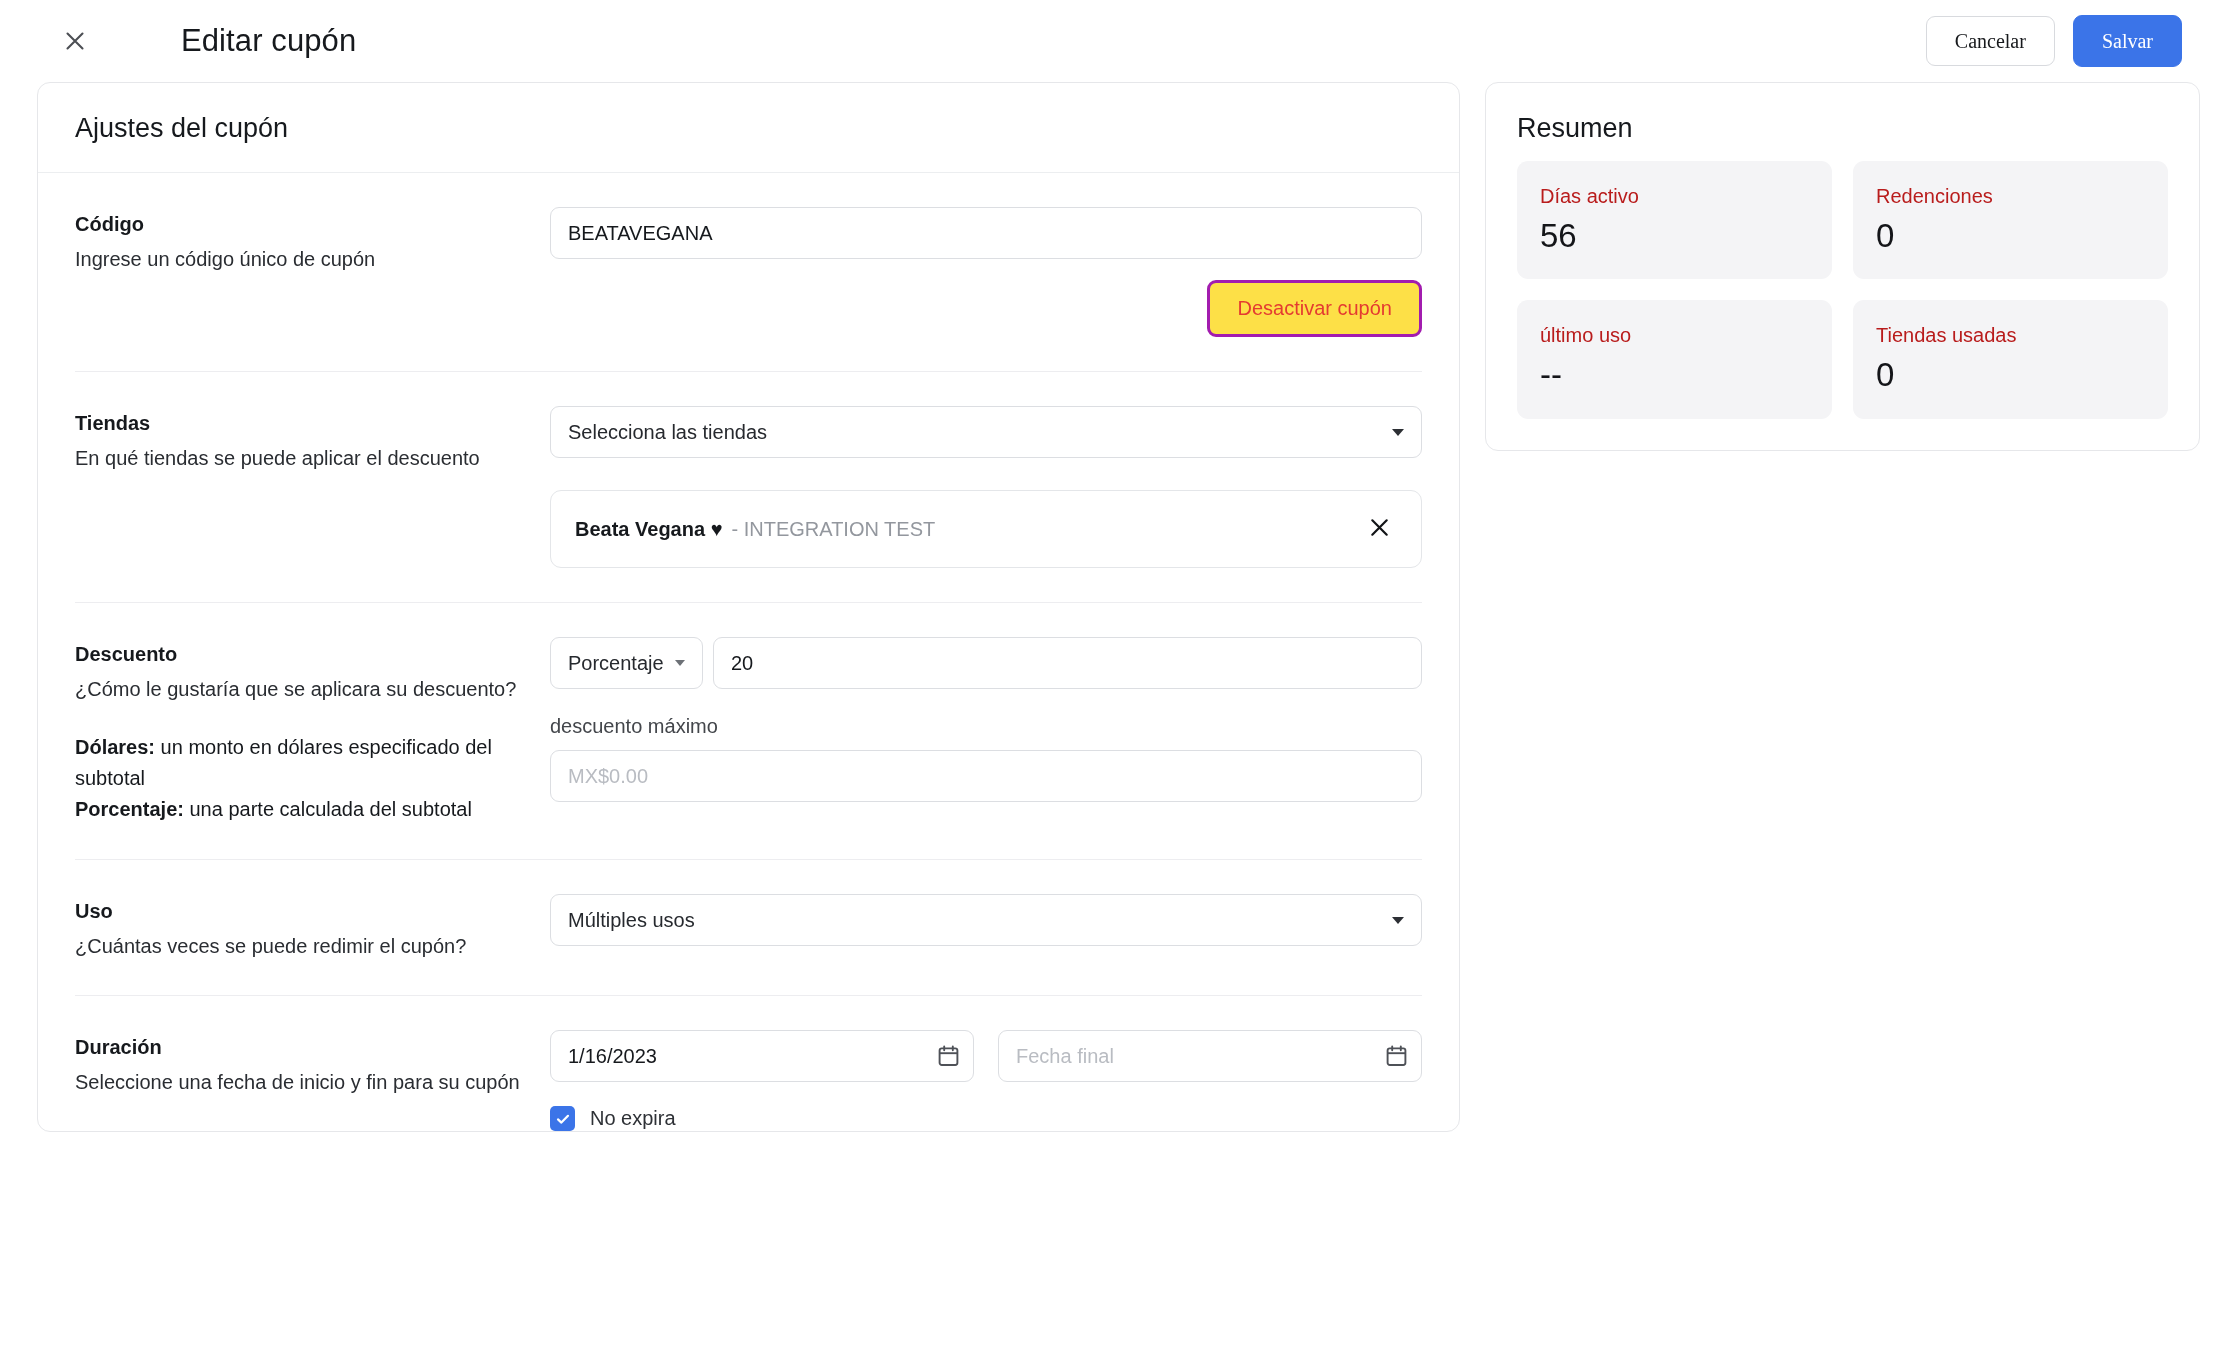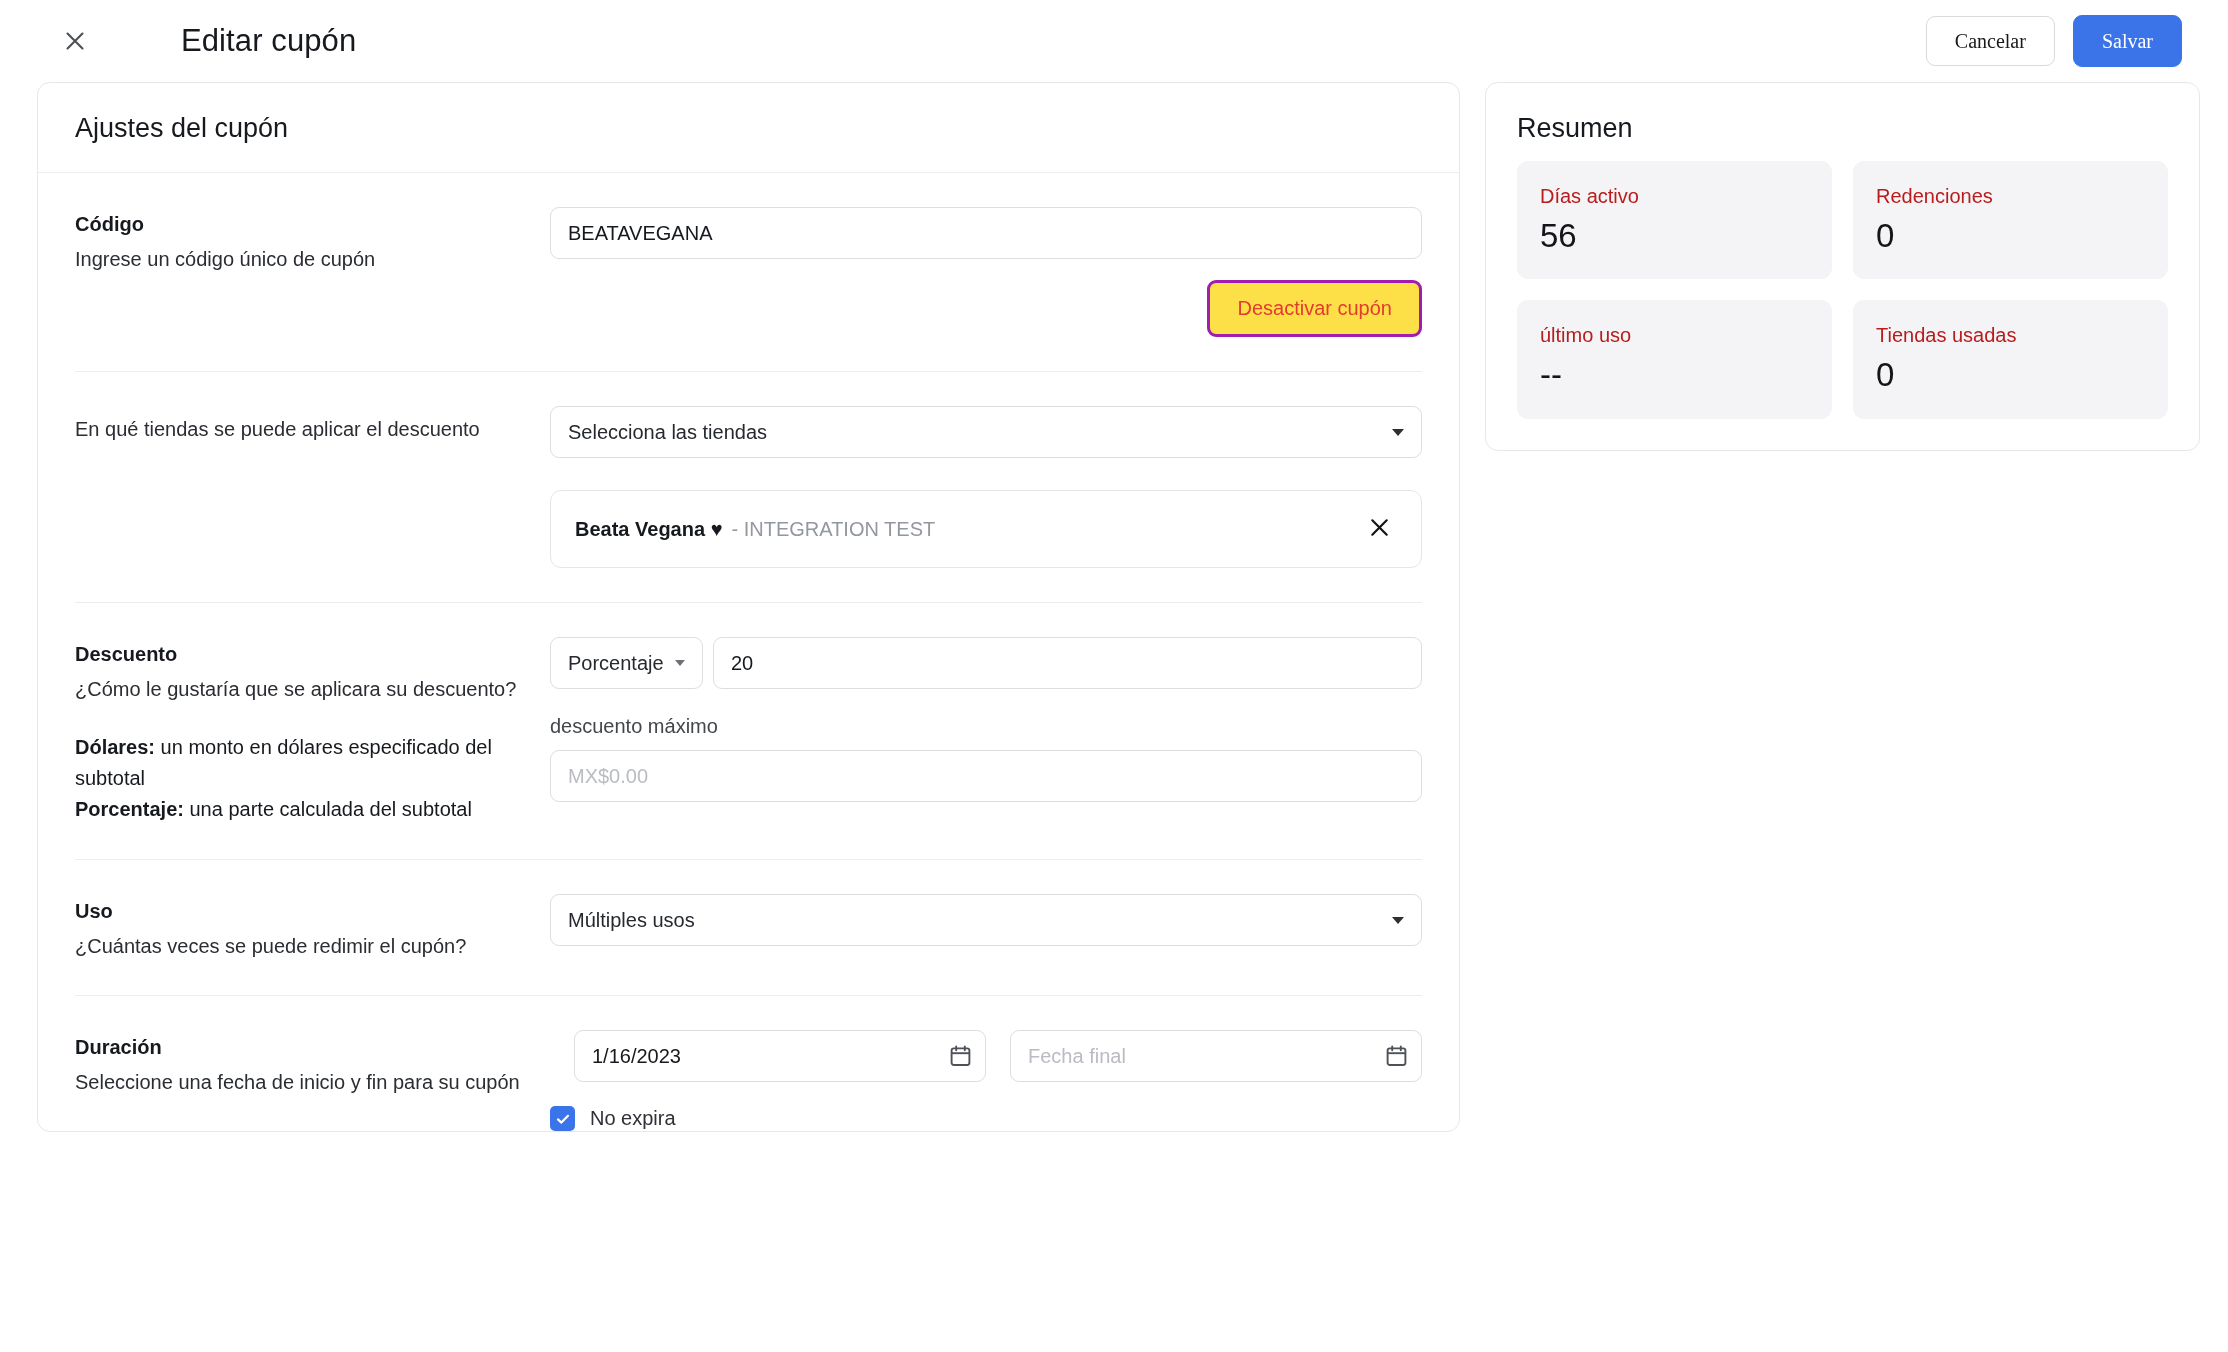--- a/index.html
+++ b/index.html
@@ -236,21 +236,20 @@
   .sub-label {
     font-size: 20px;
     color: #43464b;
     margin: 26px 0 12px;
   }
 
   
   .dates-line {
     display: flex;
     gap: 24px;
-    margin-left: 24px;
   }
   .date-field {
     position: relative;
     flex: 1 1 0;
   }
   .date-field .input { padding-right: 50px; }
   .cal-icon {
     position: absolute;
     right: 15px;
     top: 50%;
@@ -346,20 +345,21 @@
         <div class="row-field">
           <input class="input" type="text" value="BEATAVEGANA" style="">
           <div class="danger-btn-wrap">
             <button class="btn-danger">Desactivar cupón</button>
           </div>
         </div>
       </div>
 
       <div class="row">
         <div class="row-label">
+          <div class="lbl-title">Tiendas</div>
           <div class="lbl-desc">En qué tiendas se puede aplicar el descuento</div>
         </div>
         <div class="row-field">
           <div class="select">
             <span class="select-value">Selecciona las tiendas</span>
             <span class="caret"></span>
           </div>
 
           <div class="store-box">
             <span class="store-name">Beata Vegana ♥</span>

